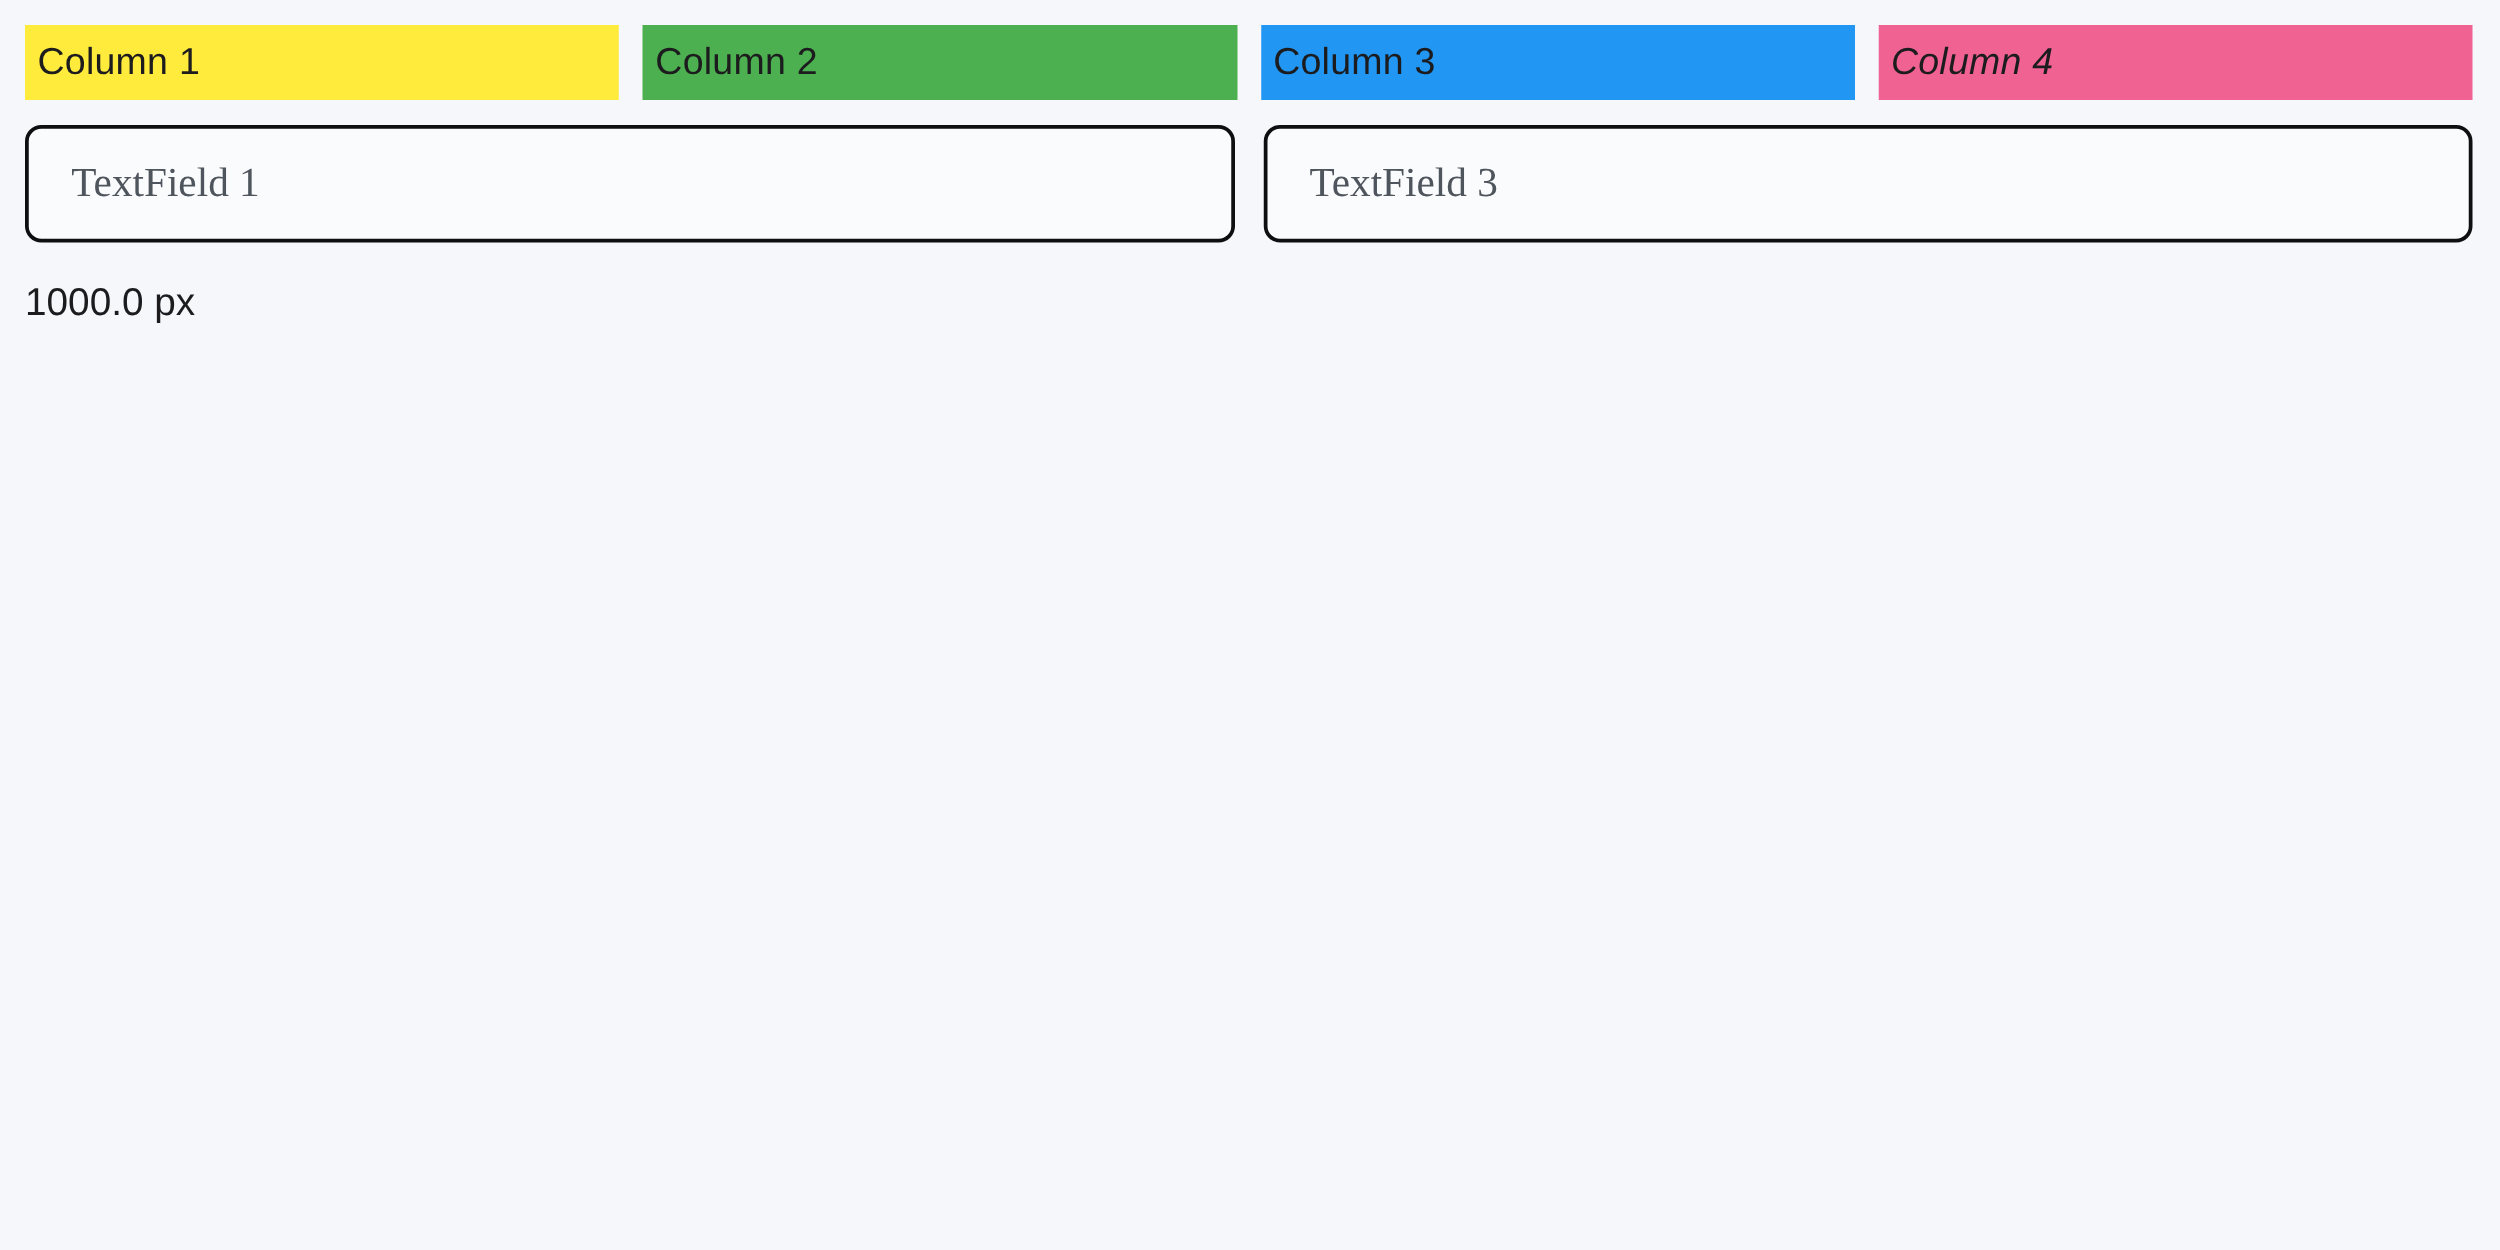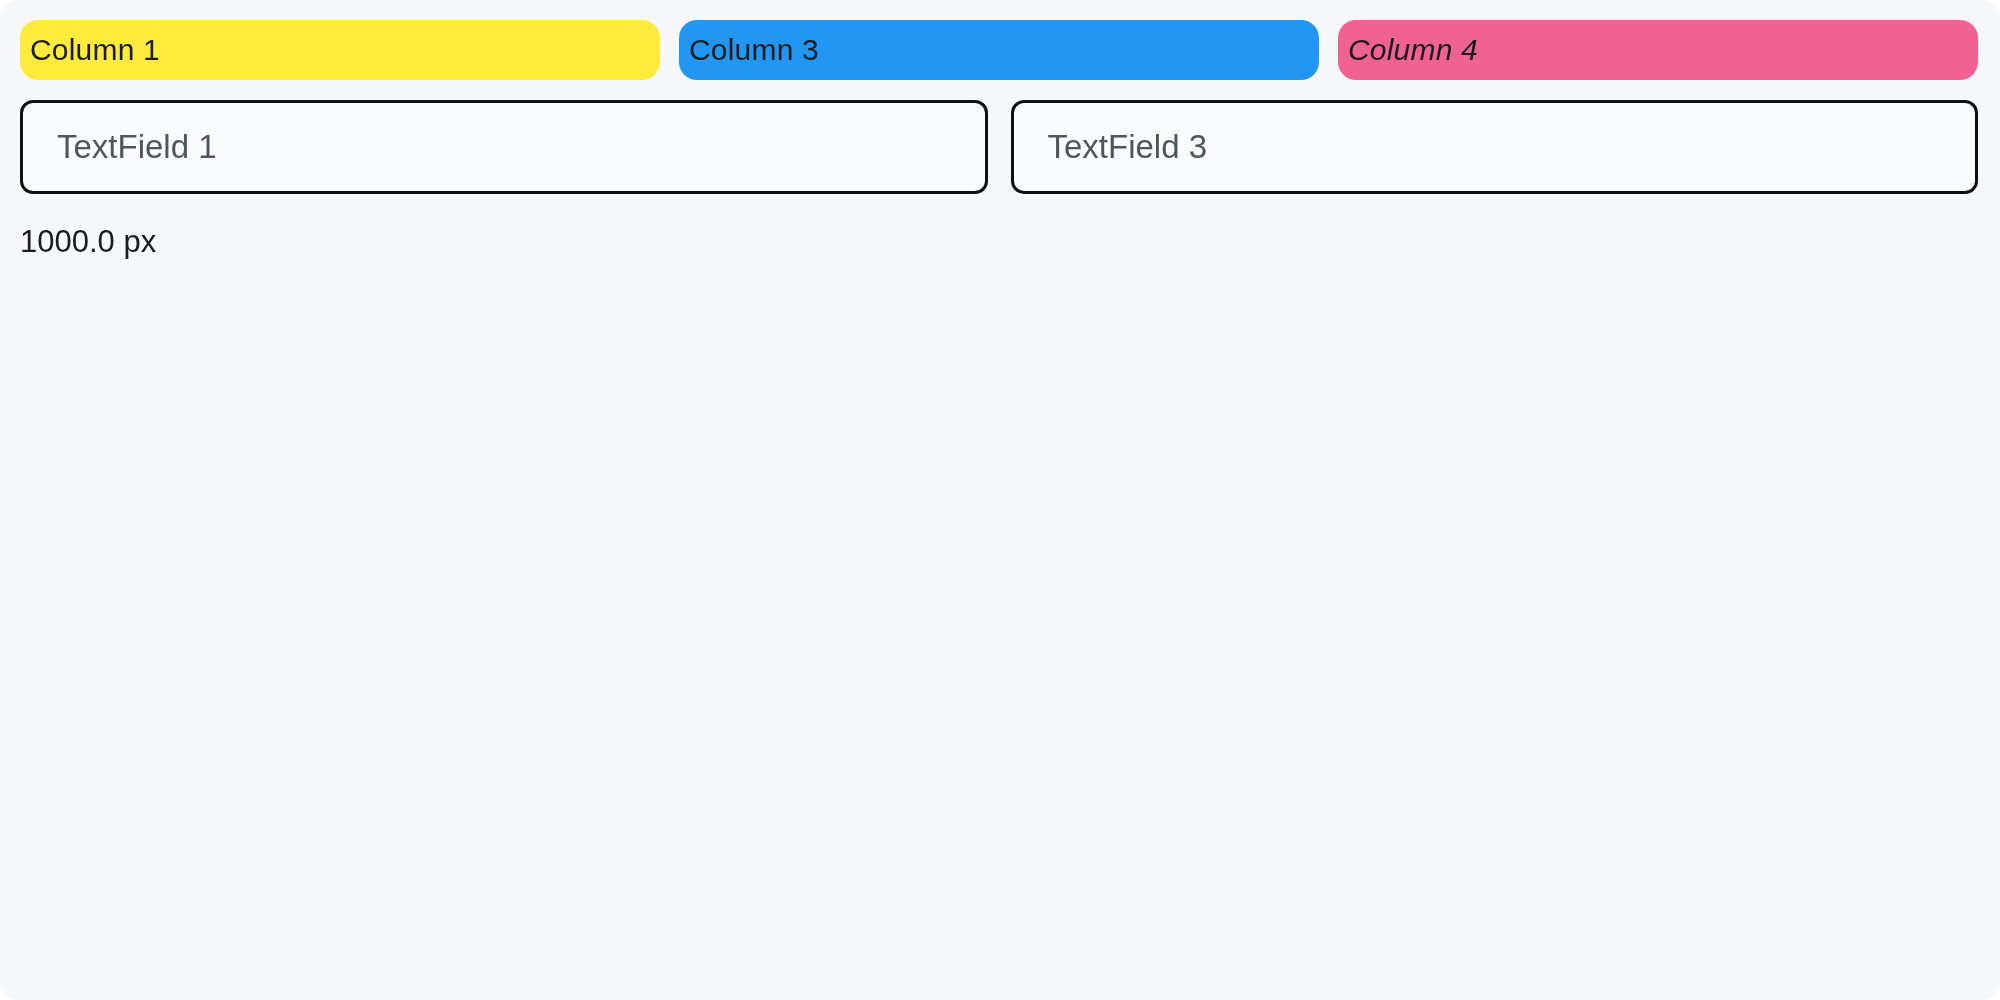--- a/index.html
+++ b/index.html
@@ -1,15 +1,15 @@
 <!DOCTYPE html>
 <html><head>
 <meta charset="utf-8">
 <style>
-  * { margin: 0; padding: 0; box-sizing: border-box; border-radius: 18px; }
+  * { margin: 0; padding: 0; box-sizing: border-box; }
   html, body { width: 2000px; height: 1000px; }
   body {
     font-family: "Liberation Sans", "DejaVu Sans", sans-serif;
     overflow: hidden;
   }
   .app {
     width: 2000px;
     height: 1000px;
   }
   .bars-row {
@@ -31,21 +31,21 @@
     display: flex;
     gap: 23px;
     padding: 20px 22px 0 20px;
   }
   .text-field {
     flex: 1;
     height: 94px;
     border: 3px solid #0e0f10;
     border-radius: 13px;
     background: #fafbfd;
-    font-family: Liberation Sans, sans-serif;
+    font-family: Liberation Serif, serif;
     font-size: 33px;
     color: #3f444a;
     padding: 0 20px 0 34px;
     outline: none;
   }
   .text-field::placeholder {
     color: #4f555c;
     opacity: 1;
   }
   .width-label {
@@ -56,20 +56,23 @@
 </style>
 </head>
 <body>
 
 <div class="app" style="background-color: rgb(246, 247, 251);">
 
   <div class="bars-row">
     <div class="color-bar" style="background-color: rgb(255, 235, 59);">
       <span>Column 1</span>
     </div>
+    <div class="color-bar" style="background-color: rgb(76, 175, 80);">
+      <span>Column 2</span>
+    </div>
     <div class="color-bar" style="background-color: rgb(33, 150, 243);">
       <span>Column 3</span>
     </div>
     <div class="color-bar" style="background-color: rgb(240, 98, 146); font-style: italic;">
       <span>Column 4</span>
     </div>
   </div>
 
   <div class="fields-row">
     <input type="text" class="text-field" placeholder="TextField 1" style="">

